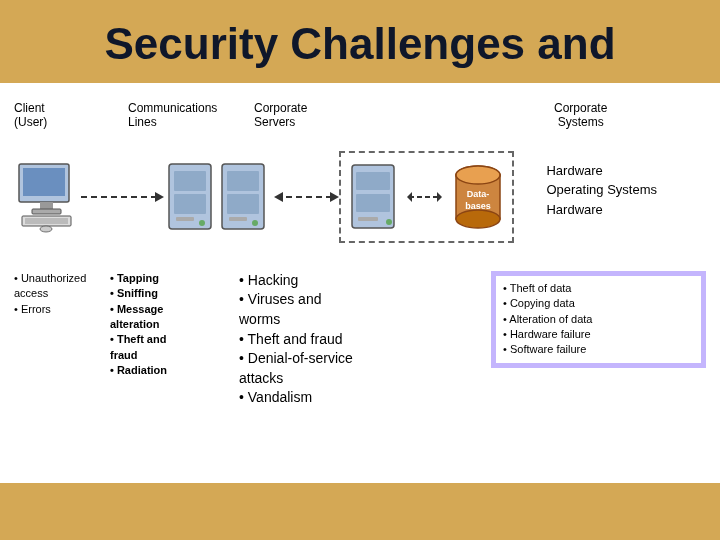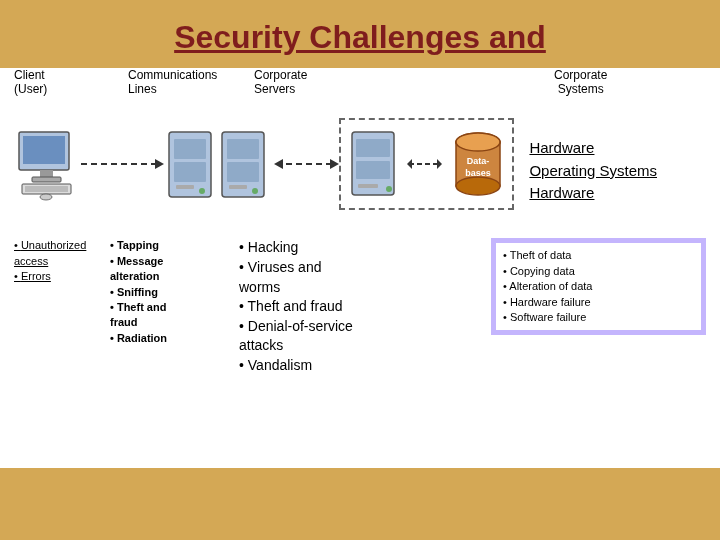--- a/index.html
+++ b/index.html
@@ -10,30 +10,29 @@
       font-family: Arial, sans-serif;
       overflow: hidden;
       position: relative;
     }
     .title-section {
       text-align: center;
       padding: 18px 60px 12px;
       background-color: #d4a855;
     }
     .title-text {
-      font-size: 32px;
+      font-size: 44px;
       font-weight: bold;
-      text-decoration: underline;
-      color: #7f1d1d;
+      color: #0f172a;
       line-height: 1.2;
     }
     .main-content {
       background-color: white;
       margin: 0;
-      padding: 0 14px;
+      padding: 18px 14px;
       position: relative;
       height: 400px;
     }
 
     
     .full-layout {
       position: relative;
       width: 692px;
       height: 395px;
     }
@@ -141,41 +140,41 @@
             <rect x="4" y="14" width="44" height="44" fill="#cd853f" stroke="#8b4513" stroke-width="1.5"></rect>
             <ellipse cx="26" cy="58" rx="22" ry="9" fill="#b8690a" stroke="#8b4513" stroke-width="1.5"></ellipse>
 
             <ellipse cx="26" cy="14" rx="22" ry="9" fill="#e8a050" stroke="#8b4513" stroke-width="1.5"></ellipse>
 
             <text x="26" y="36" text-anchor="middle" font-size="9" font-weight="bold" fill="white">Data-</text>
             <text x="26" y="48" text-anchor="middle" font-size="9" font-weight="bold" fill="white">bases</text>
           </svg>
         </div>
 
-        <div style="font-size:15px; position:absolute; right:-145px; top:17px; line-height:1.5;text-decoration:underline;">
+        <div style="font-size:13px; position:absolute; right:-145px; top:8px; line-height:1.5;">
           <span>Hardware</span><br>
           <span>Operating Systems</span><br>
           <span>Hardware</span>
         </div>
       </div>
 
     </div>
 
-    <div class="col1-bullets col-bul" style="position:absolute; left:0; top:170px; font-size:11px; width:95px;text-decoration:underline;">
+    <div class="col1-bullets col-bul" style="position:absolute; left:0; top:170px; font-size:11px; width:95px;">
       <ul>
         <li>Unauthorized<br>access</li>
         <li>Errors</li>
       </ul>
     </div>
 
     <div class="col-bul" style="position:absolute; left:96px; top:170px; font-size:11px; width:120px;font-weight:bold;">
       <ul>
         <li>Tapping</li>
+        <li>Sniffing</li>
         <li>Message<br>alteration</li>
-        <li>Sniffing</li>
         <li>Theft and<br>fraud</li>
         <li>Radiation</li>
       </ul>
     </div>
 
     <div class="col-bul" style="position:absolute; left:225px; top:170px; font-size:14px; width:160px;">
       <ul>
         <li>Hacking</li>
         <li>Viruses and<br>worms</li>
         <li>Theft and fraud</li>

